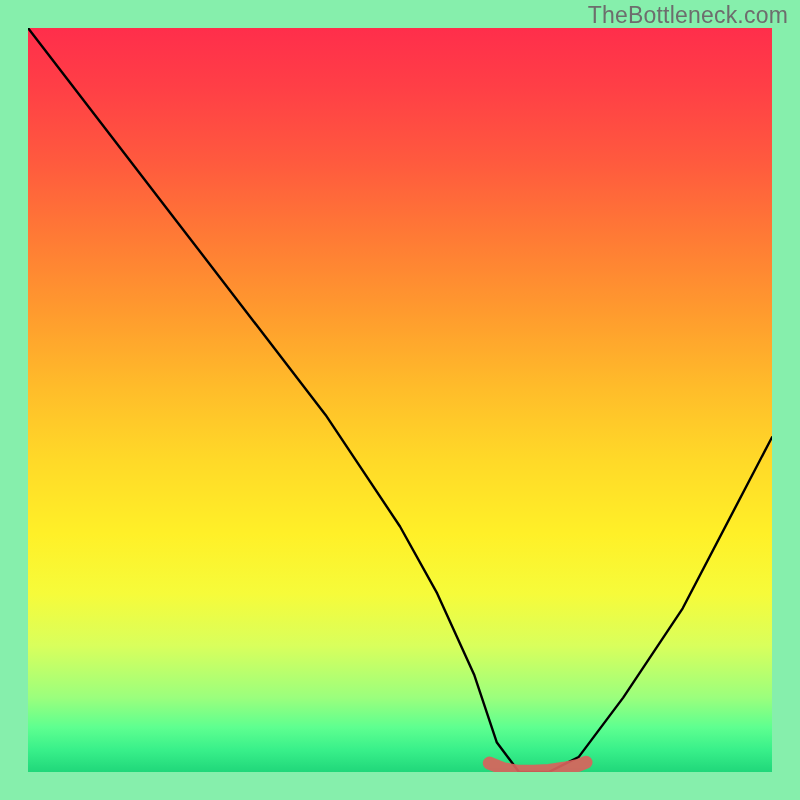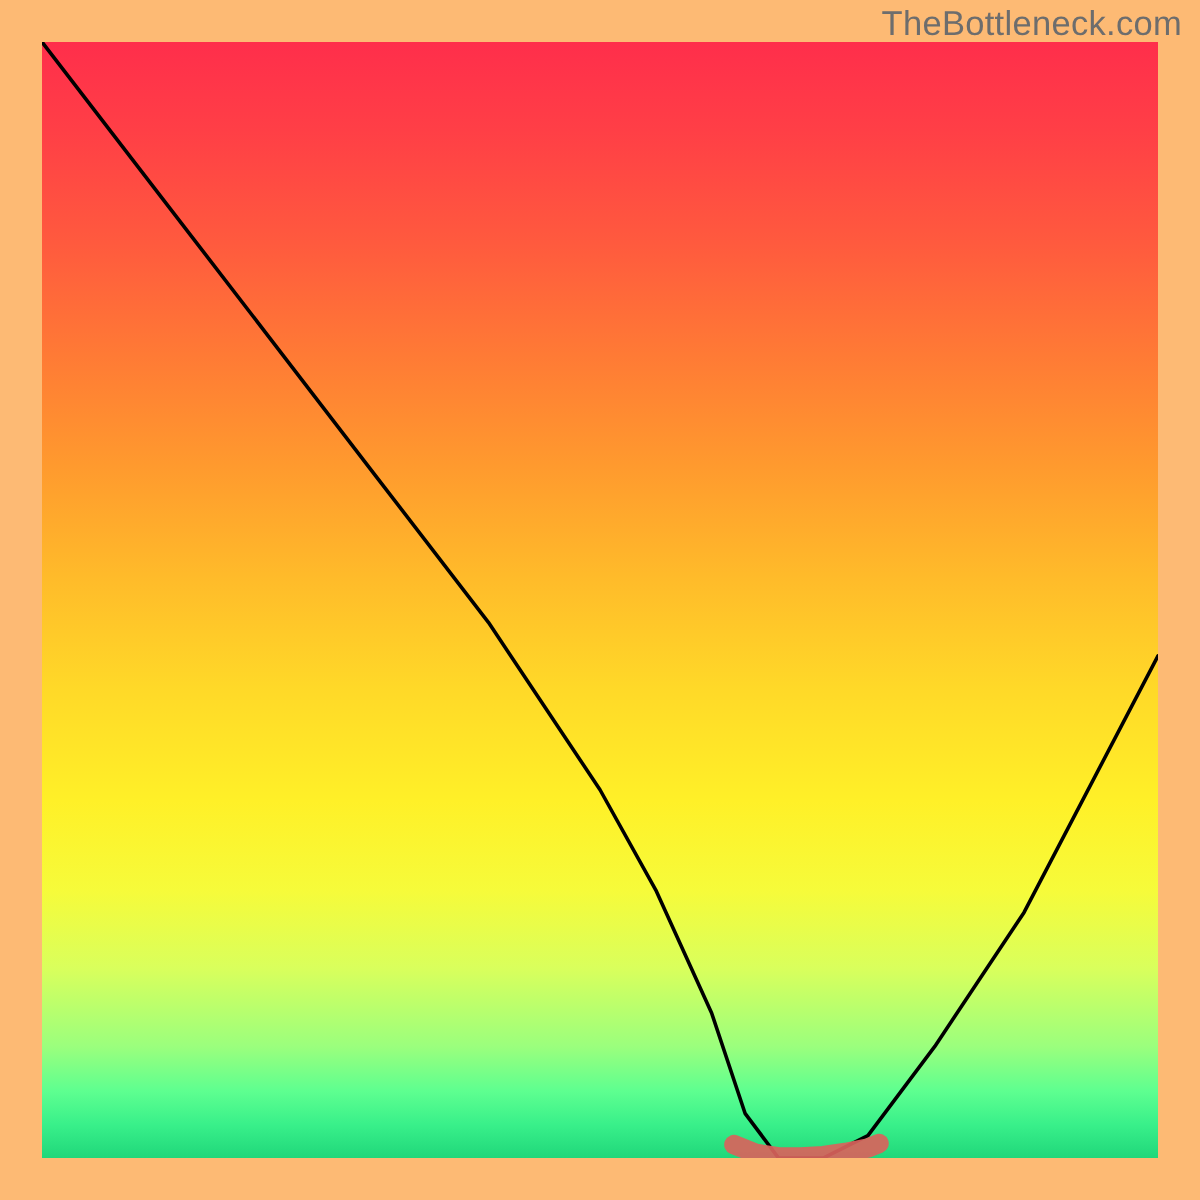--- a/index.html
+++ b/index.html
@@ -9,21 +9,21 @@
     height: 800px;
     background: #000;
     overflow: hidden;
   }
   .frame {
     position: absolute;
     top: 0;
     left: 0;
     width: 800px;
     height: 800px;
-    background: #fdba74;
+    background: #86efac;
   }
   .plot-area {
     position: absolute;
     top: 28px;
     left: 28px;
     width: 744px;
     height: 744px;
     background: linear-gradient(to bottom,
       #ff2e4b 0%,
       #ff3f46 8%,

